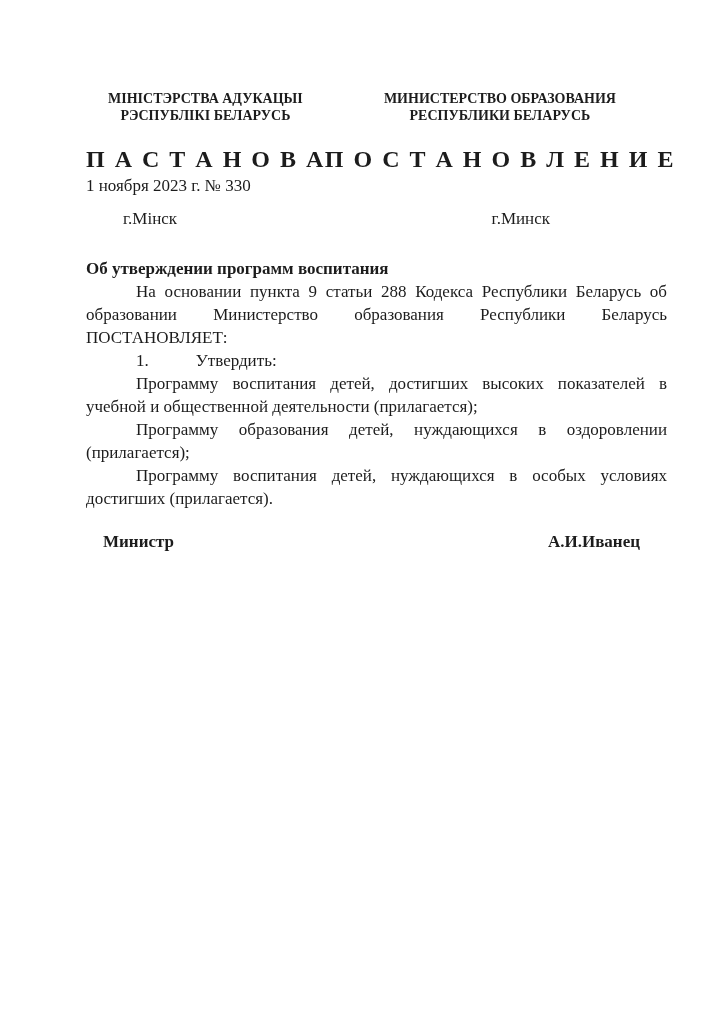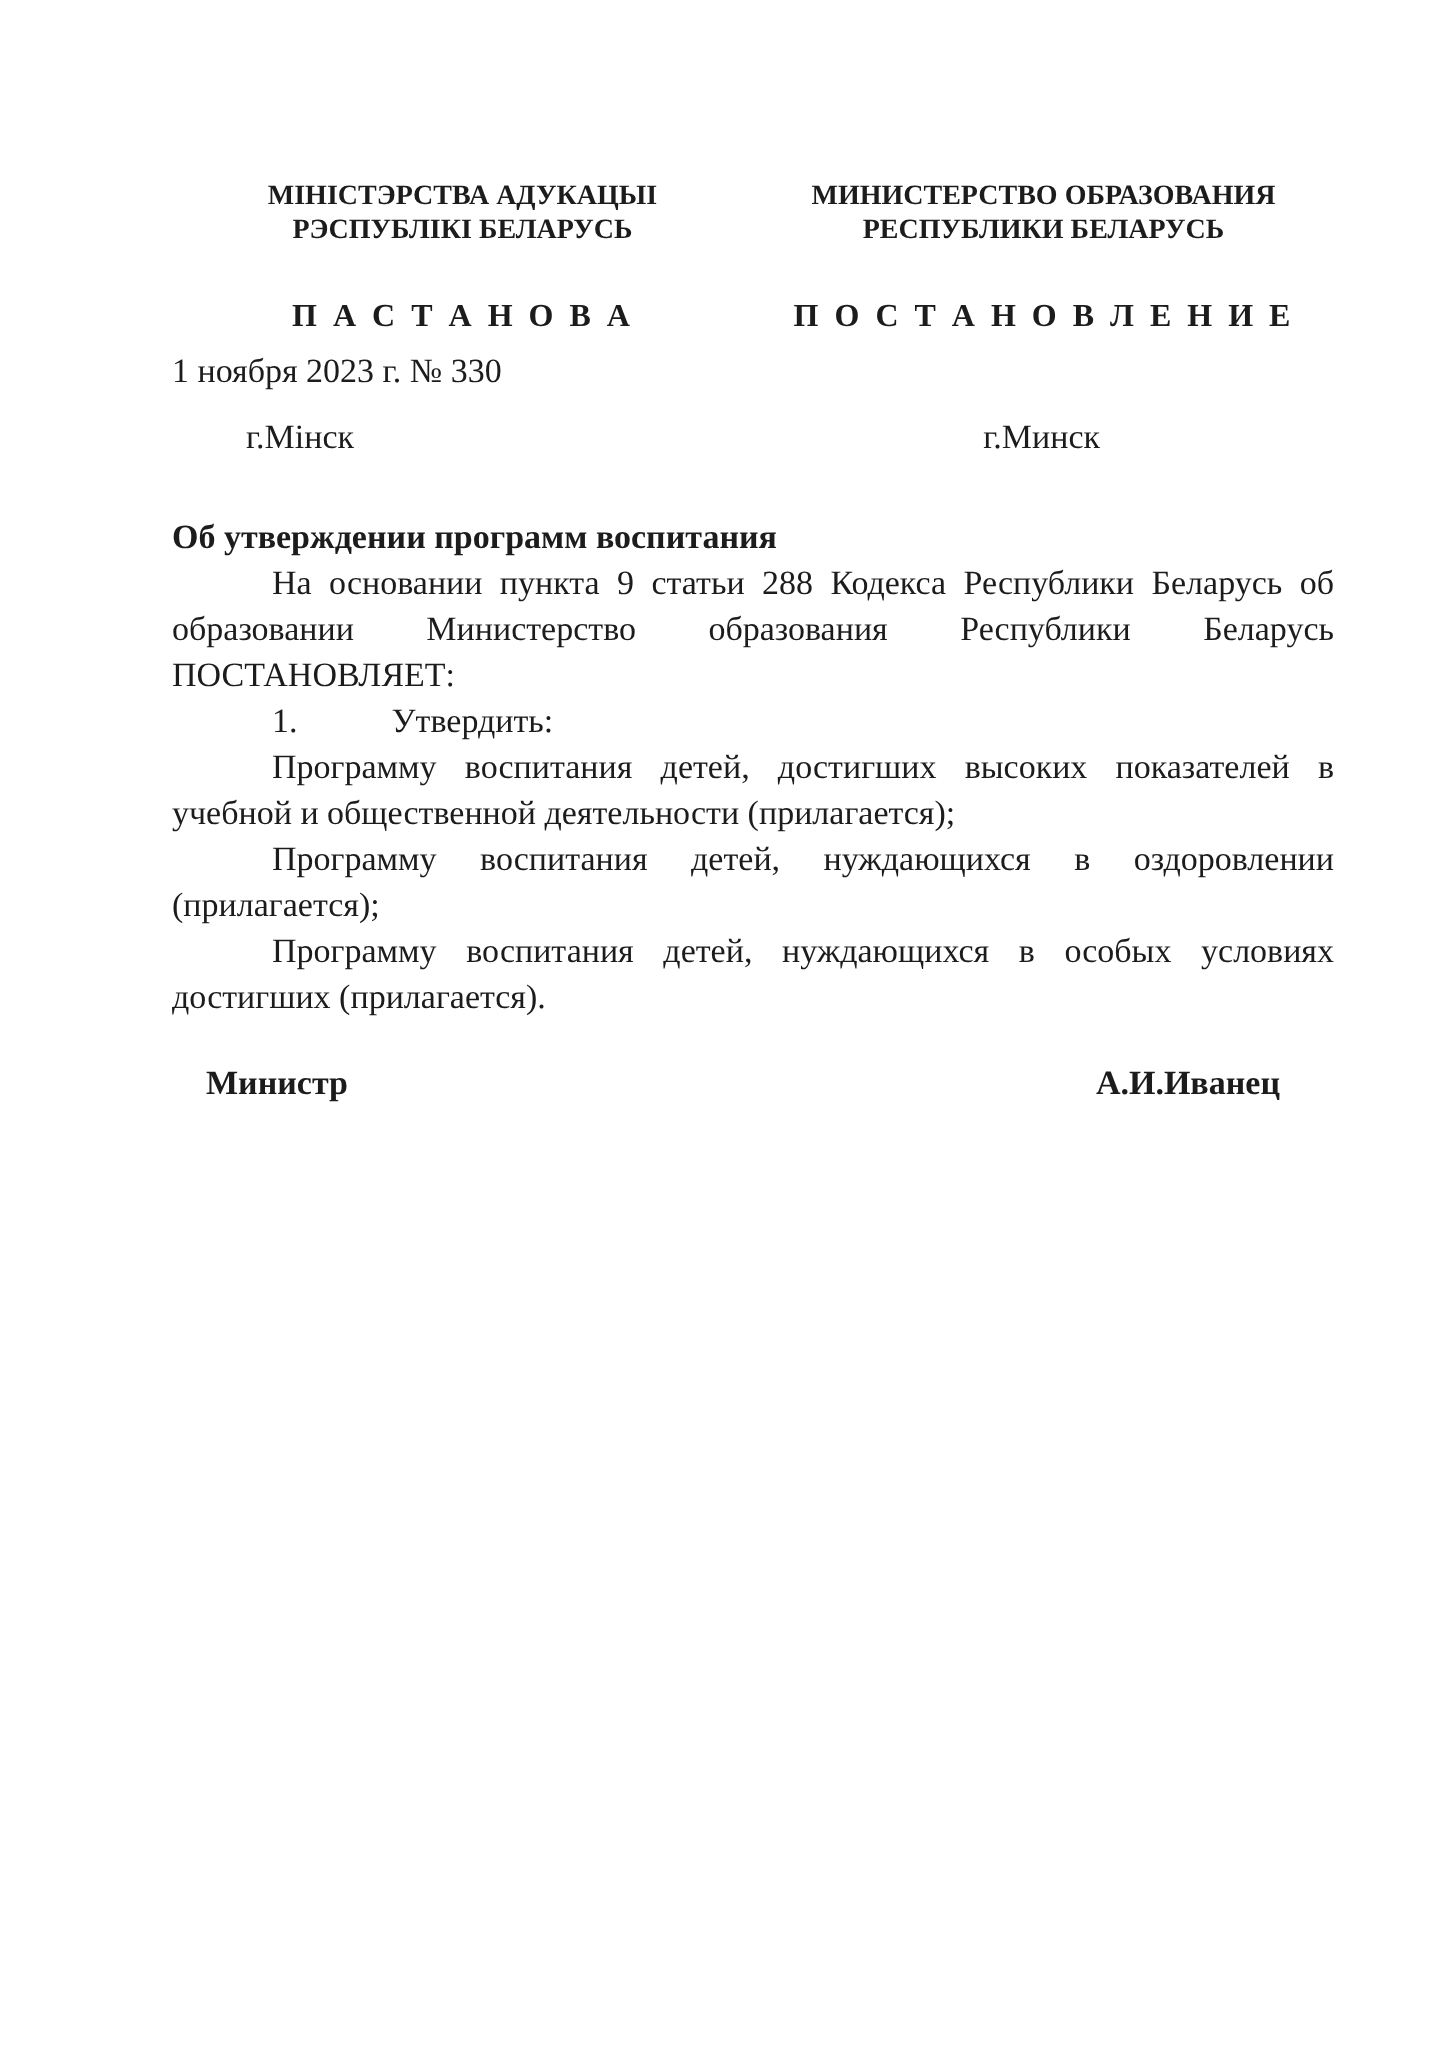--- a/index.html
+++ b/index.html
@@ -27,21 +27,21 @@
     flex: 1 1 50%;
     text-align: center;
   }
   .org {
     font-weight: bold;
     font-size: 14px;
     line-height: 17px;
   }
   .doctype {
     font-weight: bold;
-    font-size: 16px;
+    font-size: 24px;
     line-height: 22px;
     letter-spacing: 1.5px;
     word-spacing: 1px;
     margin-top: 24px;
     white-space: nowrap;
   }
   .dateline {
     margin-top: 4px;
   }
   .places {
@@ -112,21 +112,21 @@
         <div class="bline just ind">На основании пункта 9 статьи 288 Кодекса Республики Беларусь об</div>
         <div class="bline just">образовании Министерство образования Республики Беларусь</div>
         <div class="bline">ПОСТАНОВЛЯЕТ:</div>
       </div>
     <div class="bline ind">
       <span>1.</span><span class="tabgap">Утвердить:</span>
     </div>
     <div>
         <div class="bline just ind">Программу воспитания детей, достигших высоких показателей в</div>
         <div class="bline">учебной и общественной деятельности (прилагается);</div>
-        <div class="bline just ind">Программу воспитания детей, нуждающихся в оздоровлении</div>
+        <div class="bline just ind">Программу образования детей, нуждающихся в оздоровлении</div>
         <div class="bline">(прилагается);</div>
         <div class="bline just ind">Программу воспитания детей, нуждающихся в особых условиях</div>
         <div class="bline">достигших (прилагается).</div>
       </div>
   </div>
 
   <div class="signature">
     <span>Министр</span>
     <span>А.И.Иванец</span>
   </div>

